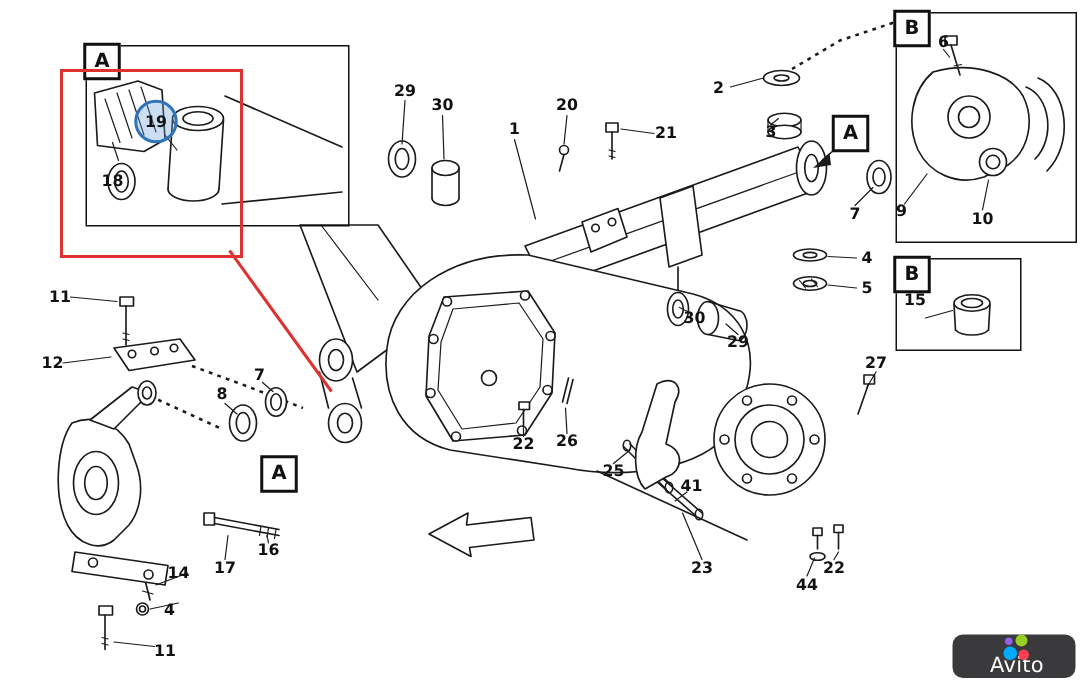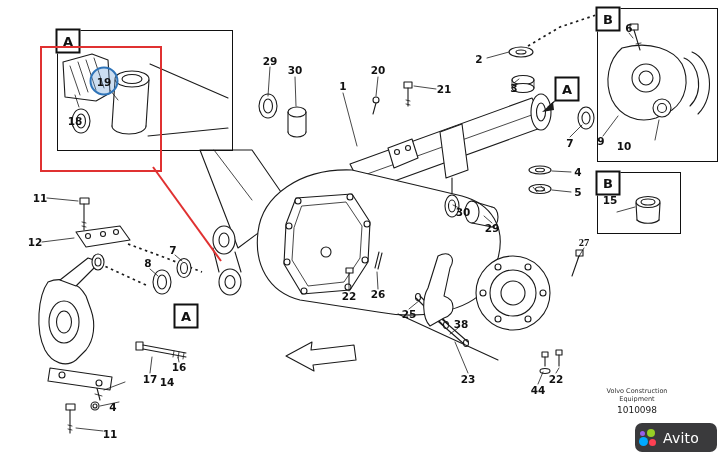--- a/index.html
+++ b/index.html
@@ -21,21 +21,21 @@
            white-space:nowrap;}
   .callout.circled{width:25px;height:25px;border-radius:50%;
            border:2.5px solid var(--highlight-blue,#2f74b8);
            background:var(--highlight-blue-fill,rgba(110,160,215,.35));
            display:flex;align-items:center;justify-content:center;}
   .footer{position:absolute;left:596px;top:387px;width:82px;text-align:center;color:#333;}
   .footer .brand{font-size:6.5px;line-height:8px;}
   .footer .dwgno{font-size:9px;font-weight:500;margin-top:2px;color:#1a1a1a;}
   .watermark{position:absolute;left:635px;top:423px;width:82px;height:29px;border-radius:7px;
              background:var(--watermark-bg,rgba(24,24,26,.85));display:flex;align-items:center;
-             gap:6px;padding:0 0 0 4px;box-sizing:border-box;}
+             gap:6px;padding:0 0 0 4px;box-sizing:border-box;flex-direction:column;}
   .avito-logo{position:relative;width:18px;height:18px;display:inline-block;}
   .avito-logo .dot{position:absolute;border-radius:50%;}
   .dot.p{width:5px;height:5px;left:1px;top:2px;background:var(--avito-purple,#965eeb);}
   .dot.g{width:8px;height:8px;left:8px;top:0;background:var(--avito-green,#97cf26);}
   .dot.b{width:9px;height:9px;left:0;top:8px;background:var(--avito-blue,#00aaff);}
   .dot.r{width:7px;height:7px;left:10px;top:10px;background:var(--avito-red,#ff4053);}
   .avito-text{color:#fff;font-size:14px;font-weight:500;letter-spacing:.2px;}
 </style>
 </head>
 <body>
@@ -296,53 +296,48 @@
       <span class="callout circled" style="left: 104px; top: 81px;">19</span>
       <span class="callout" style="left: 270px; top: 61px;">29</span>
       <span class="callout" style="left: 295px; top: 70px;">30</span>
       <span class="callout" style="left: 343px; top: 86px;">1</span>
       <span class="callout" style="left: 378px; top: 70px;">20</span>
       <span class="callout" style="left: 444px; top: 89px;">21</span>
       <span class="callout" style="left: 479px; top: 59px;">2</span>
       <span class="callout" style="left: 514px; top: 88px;">3</span>
       <span class="callout" style="left: 629px; top: 28px;">6</span>
       <span class="callout" style="left: 601px; top: 141px;">9</span>
-      <span class="callout" style="left: 624px; top: 146px;">10</span>
+      <span class="callout" style="left: 655px; top: 146px;">10</span>
       <span class="callout" style="left: 570px; top: 143px;">7</span>
       <span class="callout" style="left: 578px; top: 172px;">4</span>
       <span class="callout" style="left: 578px; top: 192px;">5</span>
       <span class="callout" style="left: 610px; top: 200px; text-align: center;">15</span>
-      <span class="callout" style="left: 584px; top: 242px; font-family: Liberation Serif, serif;">27</span>
+      <span class="callout" style="left: 584px; top: 242px;">27</span>
       <span class="callout" style="left: 40px; top: 198px;">11</span>
       <span class="callout" style="left: 35px; top: 242px;">12</span>
       <span class="callout" style="left: 148px; top: 263px;">8</span>
       <span class="callout" style="left: 173px; top: 250px;">7</span>
       <span class="callout" style="left: 463px; top: 212px;">30</span>
       <span class="callout" style="left: 492px; top: 228px;">29</span>
       <span class="callout" style="left: 349px; top: 296px;">22</span>
       <span class="callout" style="left: 378px; top: 294px;">26</span>
       <span class="callout" style="left: 409px; top: 314px; text-align: right;">25</span>
-      <span class="callout" style="left: 461px; top: 324px;">38</span>
+      <span class="callout" style="left: 461px; top: 324px;">41</span>
       <span class="callout" style="left: 468px; top: 379px;">23</span>
       <span class="callout" style="left: 538px; top: 390px;">44</span>
       <span class="callout" style="left: 556px; top: 379px;">22</span>
       <span class="callout" style="left: 179px; top: 367px;">16</span>
       <span class="callout" style="left: 150px; top: 379px;">17</span>
-      <span class="callout" style="left: 119px; top: 382px; margin-left: 48px;">14</span>
+      <span class="callout" style="left: 119px; top: 382px;">14</span>
       <span class="callout" style="left: 113px; top: 407px;">4</span>
       <span class="callout" style="left: 110px; top: 434px;">11</span>
       <div class="marker-sq" style="left: 567px; top: 89px;">A</div>
       <div class="marker-sq" style="left: 186px; top: 316px;">A</div>
     </div>
 
-  <div class="footer">
-    <div class="brand">Volvo Construction</div>
-    <div class="brand">Equipment</div>
-    <div class="dwgno">1010098</div>
-  </div>
 
   <div class="watermark">
     <span class="avito-logo">
       <i class="dot p"></i>
         <i class="dot g"></i>
         <i class="dot b"></i>
         <i class="dot r"></i>
     </span>
     <span class="avito-text">Avito</span>
   </div>

